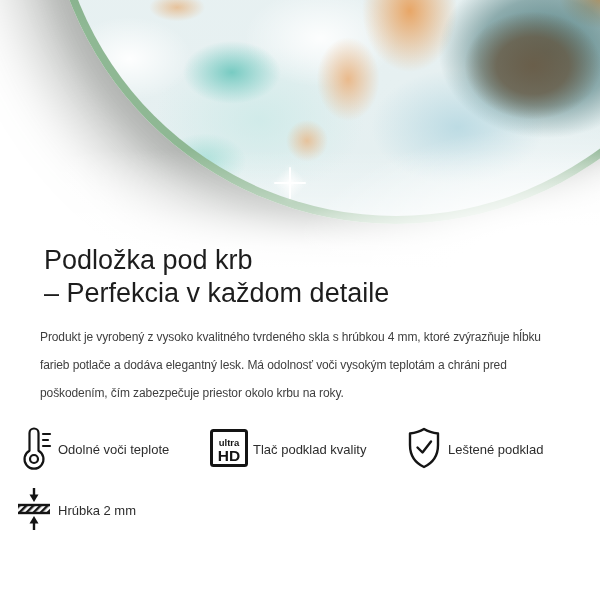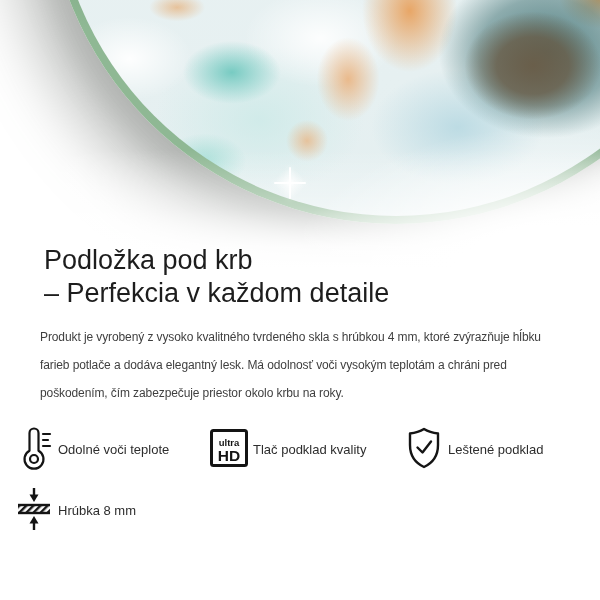--- a/index.html
+++ b/index.html
@@ -170,16 +170,16 @@
         </pattern>
       </defs>
       <rect x="8" y="20" width="32" height="8" fill="url(#hatch)" stroke="none"></rect>
       <line x1="8" y1="20" x2="40" y2="20" stroke="#141414" stroke-width="2.4"></line>
       <line x1="8" y1="28" x2="40" y2="28" stroke="#141414" stroke-width="2.4"></line>
       <line x1="24" y1="3" x2="24" y2="10" stroke="#141414" stroke-width="2.4"></line>
       <polygon points="19.5,9.5 28.5,9.5 24,17" fill="#141414"></polygon>
       <line x1="24" y1="45" x2="24" y2="38" stroke="#141414" stroke-width="2.4"></line>
       <polygon points="19.5,38.5 28.5,38.5 24,31" fill="#141414"></polygon>
     </svg>
-    <div class="feature-label">Hrúbka 8 mm</div>
+    <div class="feature-label">Hrúbka 2 mm</div>
   </div>
 
 </div>
 
 </body></html>

